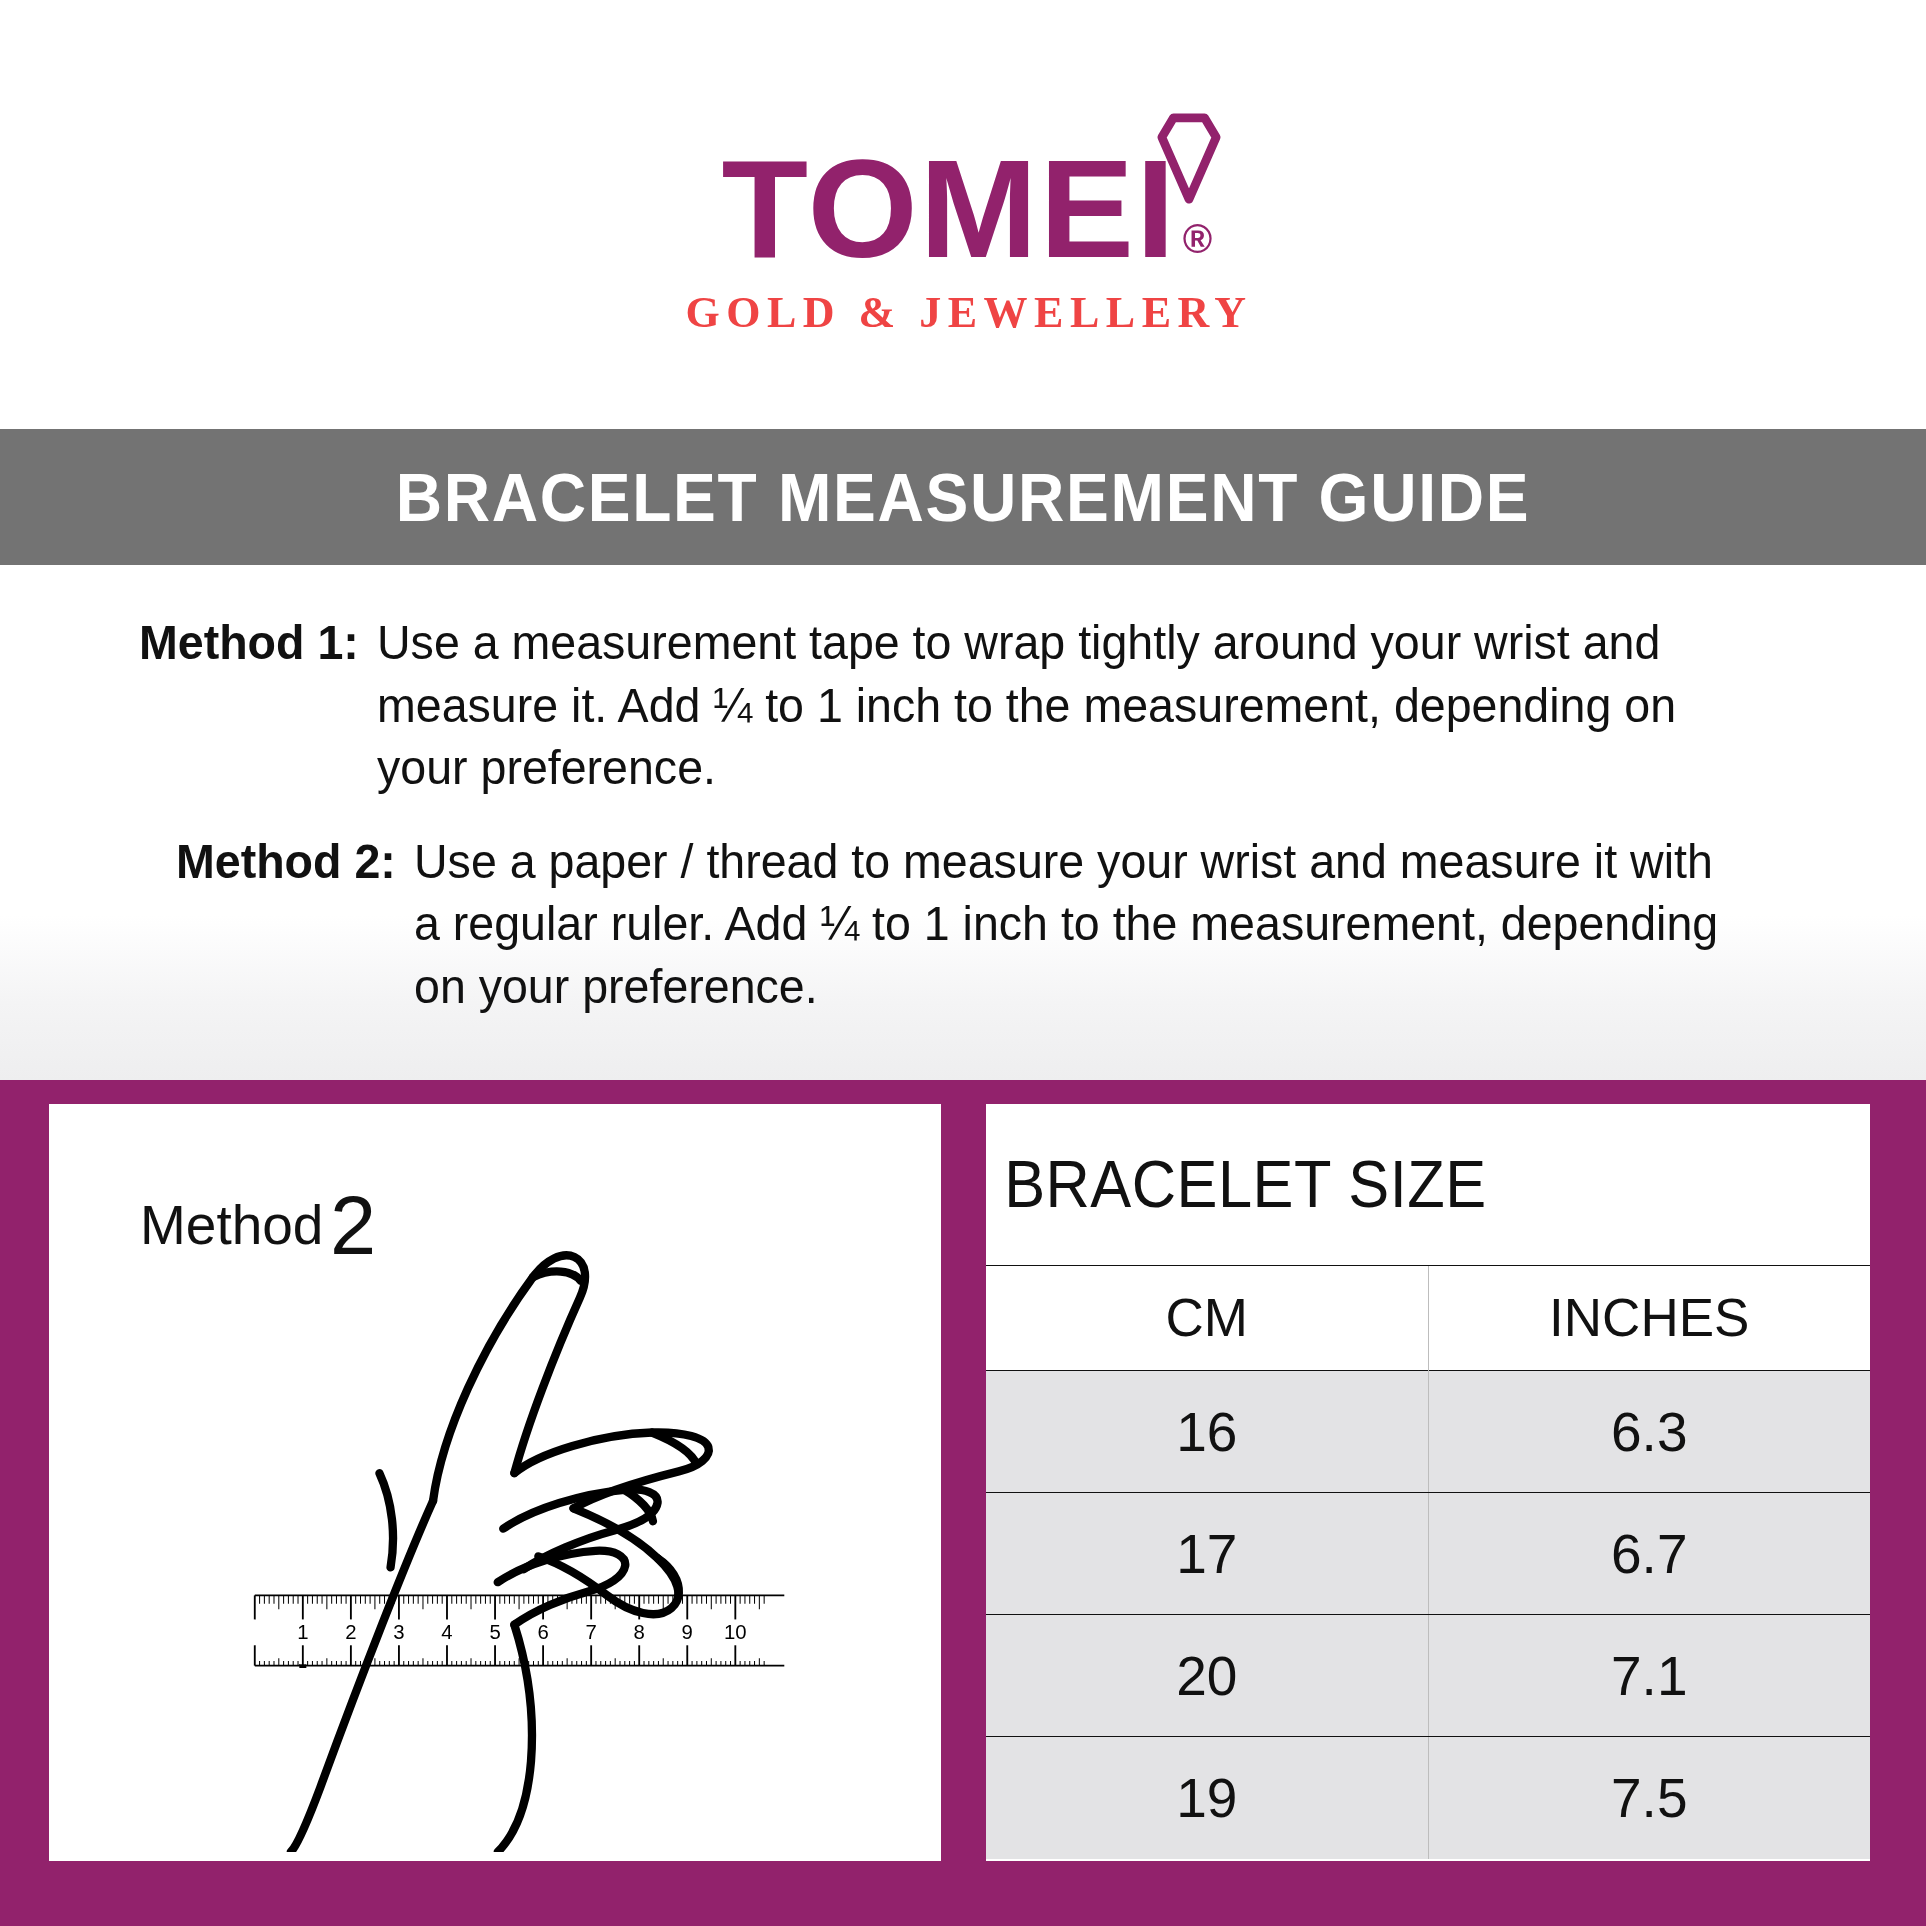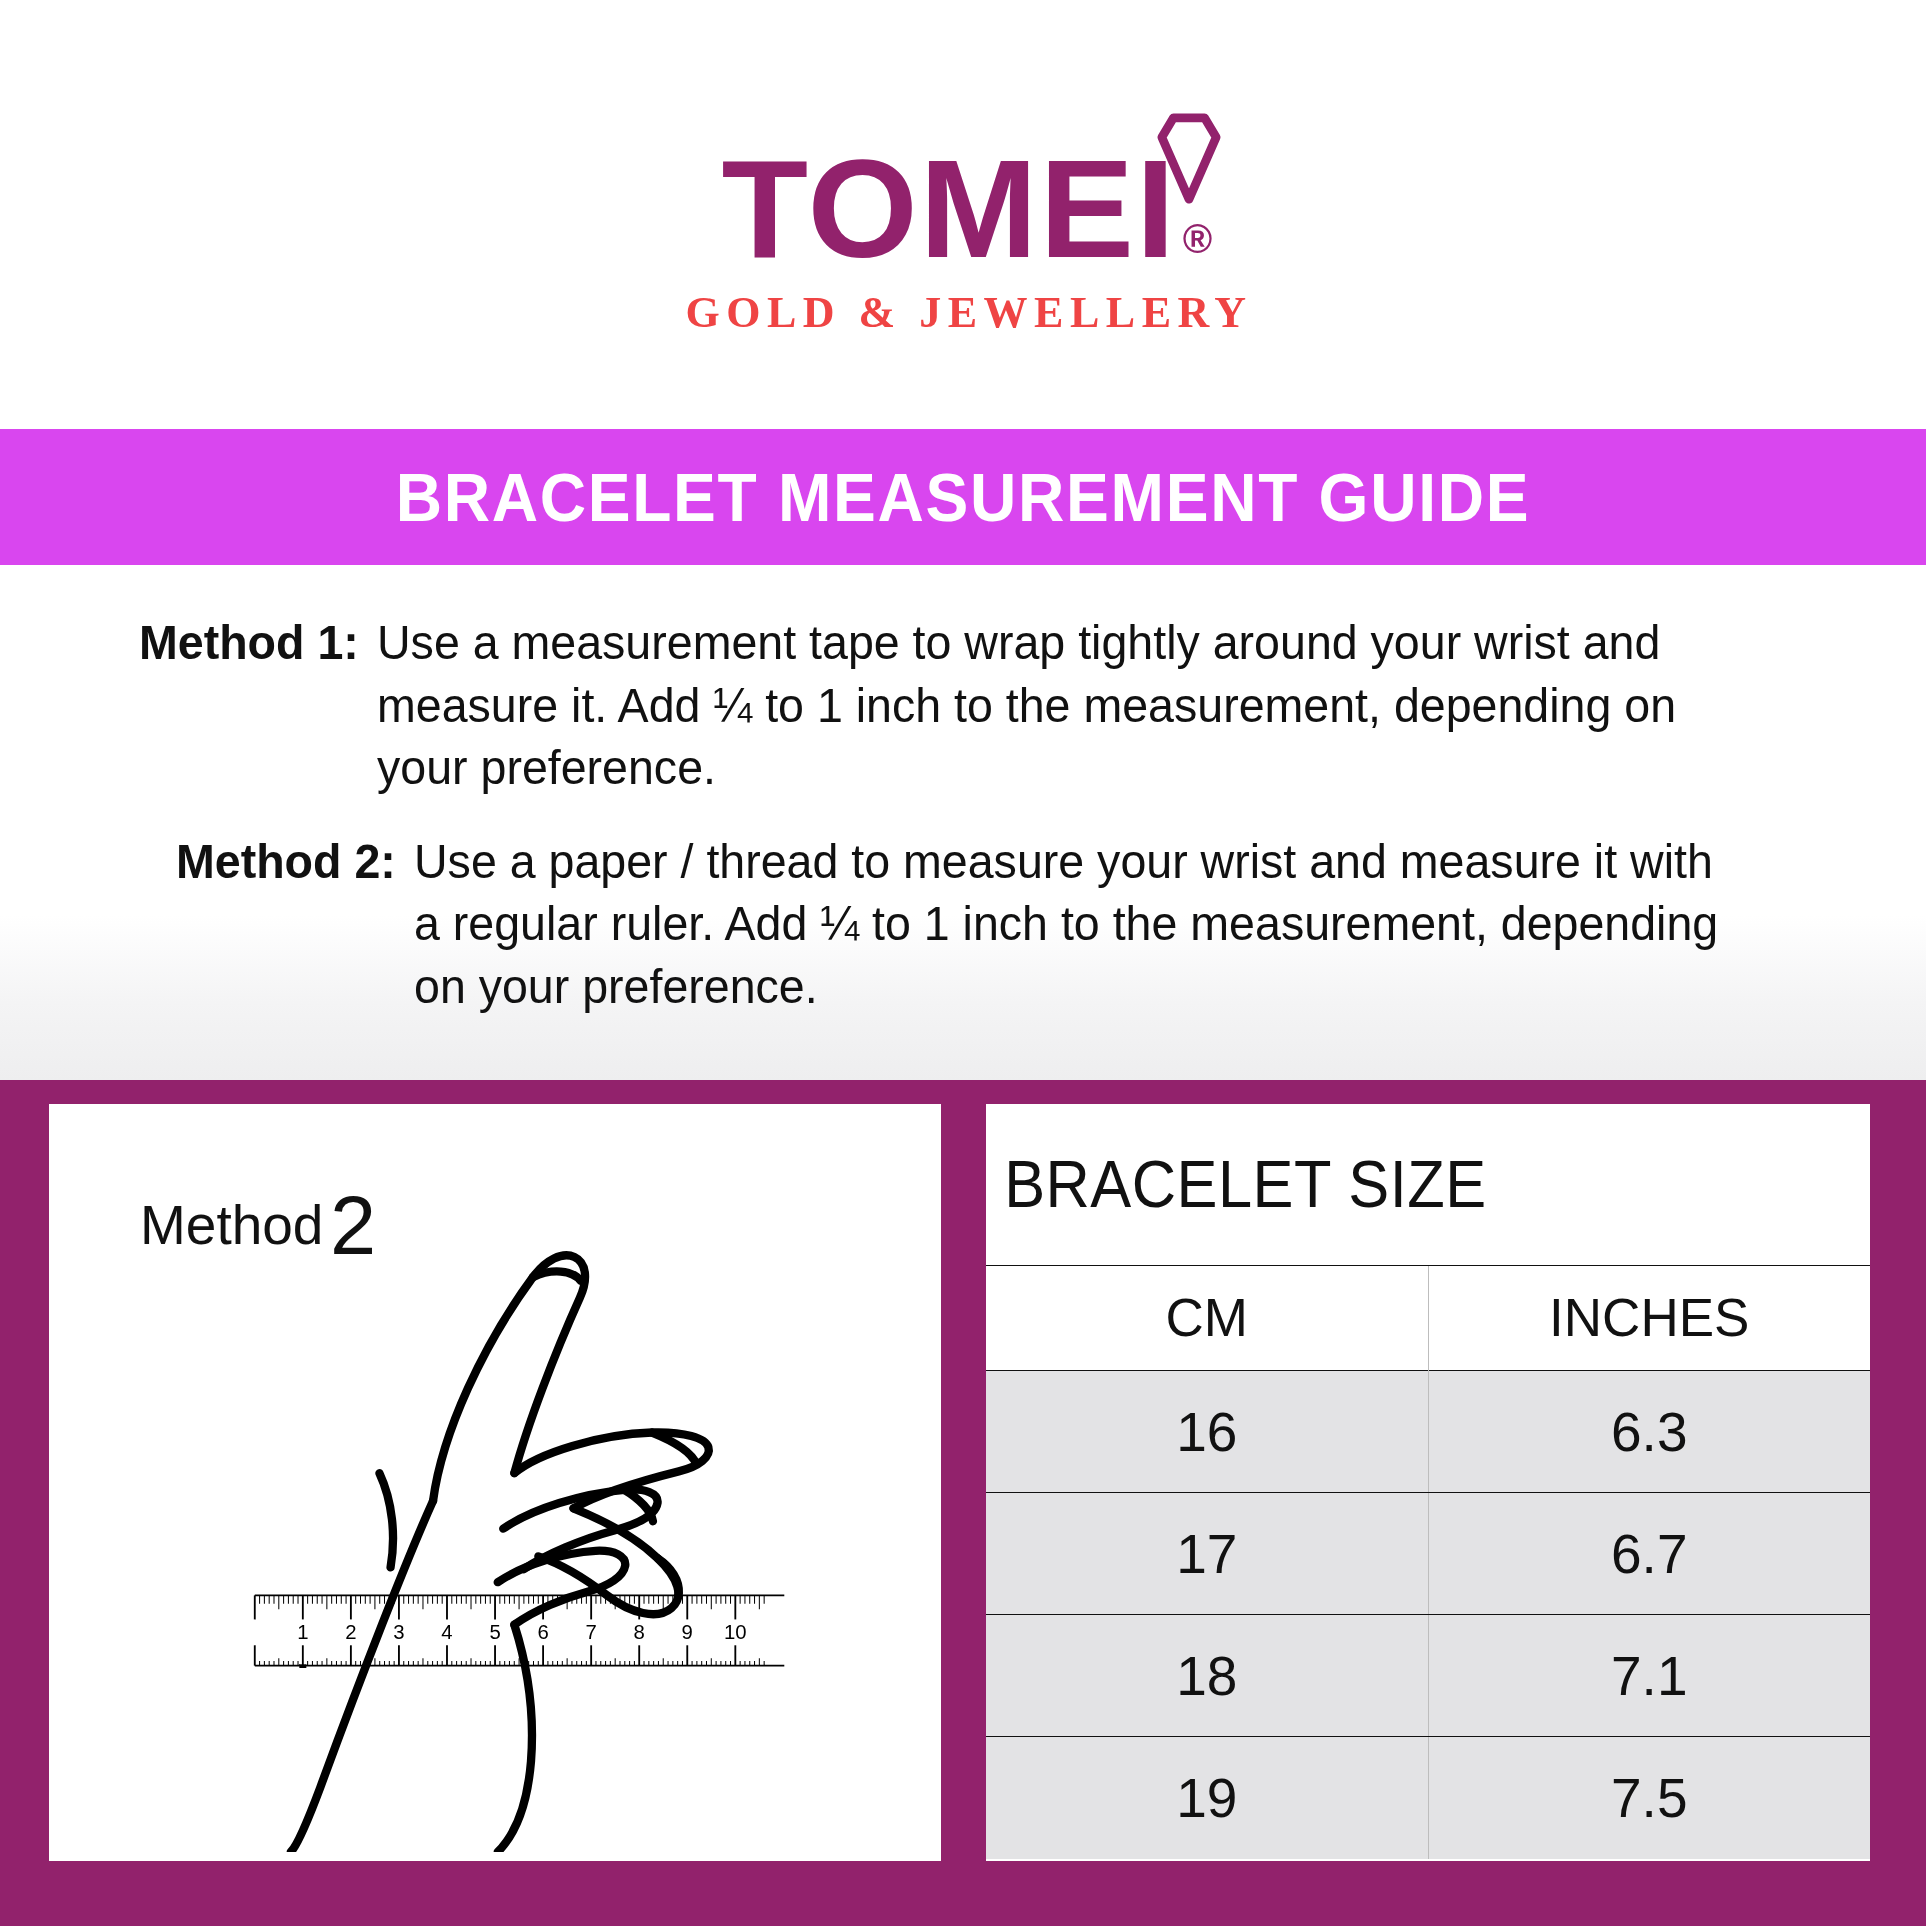--- a/index.html
+++ b/index.html
@@ -40,21 +40,21 @@
     margin-top:20.3px;
     font-family:"Liberation Serif", serif;
     font-size:44px; font-weight:bold;
     letter-spacing:6.5px;
     color:#ef4444;
   }
 
   
   .title-banner{
     position:absolute; left:0; top:429px; width:1926px; height:136px;
-    background:#d946ef;
+    background:#737373;
     display:flex; align-items:center; justify-content:center;
   }
   .title-banner-text{
     color:#ffffff; font-size:69px; font-weight:bold;
     letter-spacing:1.8px;
     font-family:"Liberation Sans", sans-serif;
     transform:scaleX(.93);
   }
 
   
@@ -457,21 +457,21 @@
       <tbody>
         <tr>
           <td>16</td>
           <td>6.3</td>
         </tr>
         <tr>
           <td>17</td>
           <td>6.7</td>
         </tr>
         <tr>
-          <td>18</td>
+          <td>20</td>
           <td>7.1</td>
         </tr>
         <tr>
           <td>19</td>
           <td>7.5</td>
         </tr>
       </tbody>
     </table>
   </div>
 </div>

